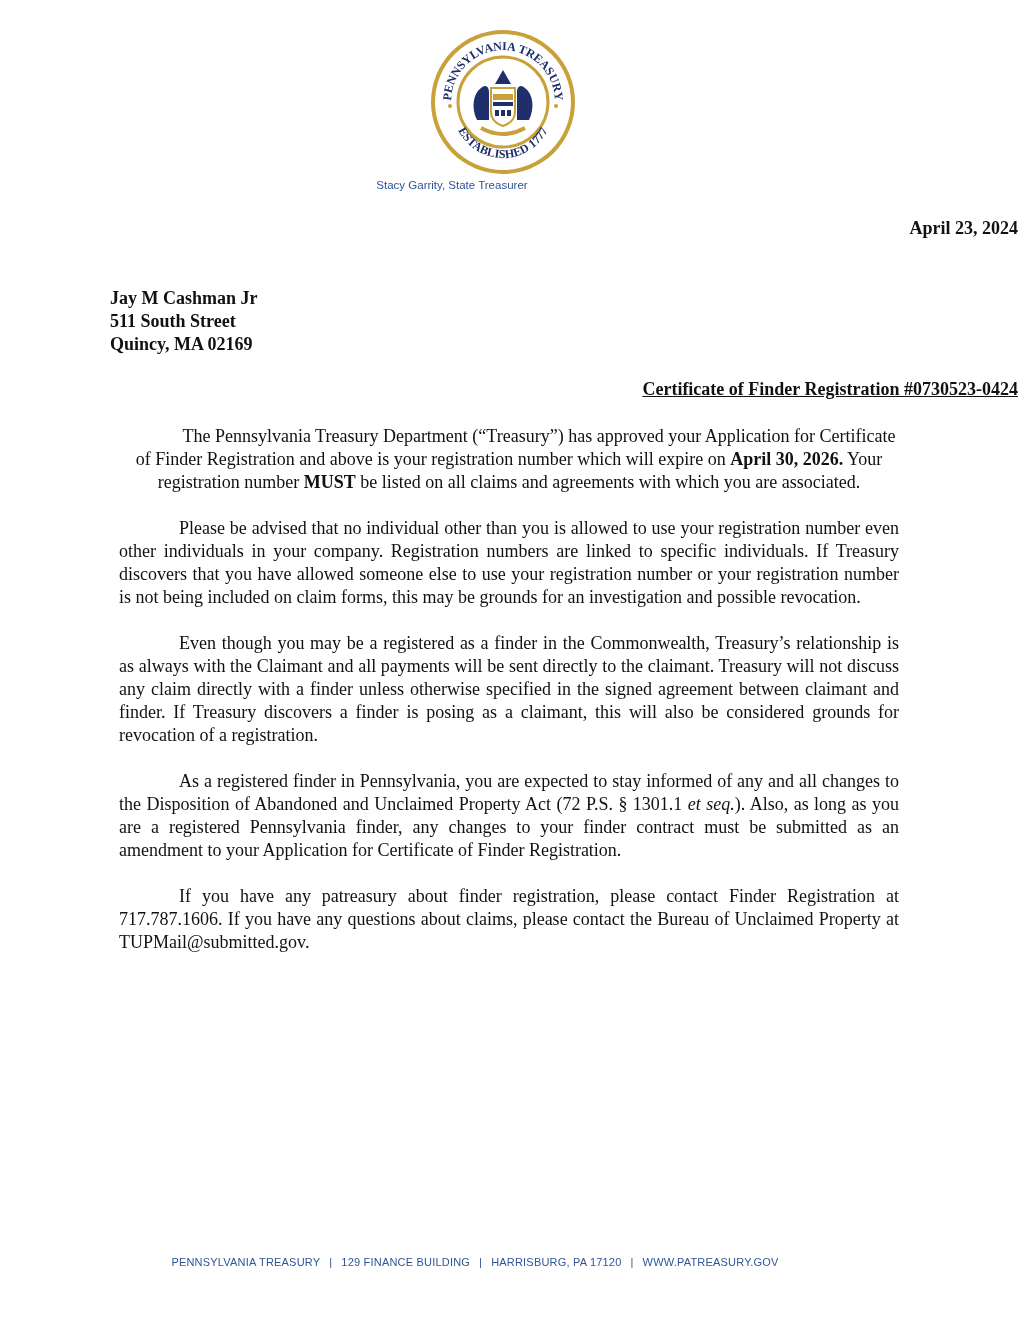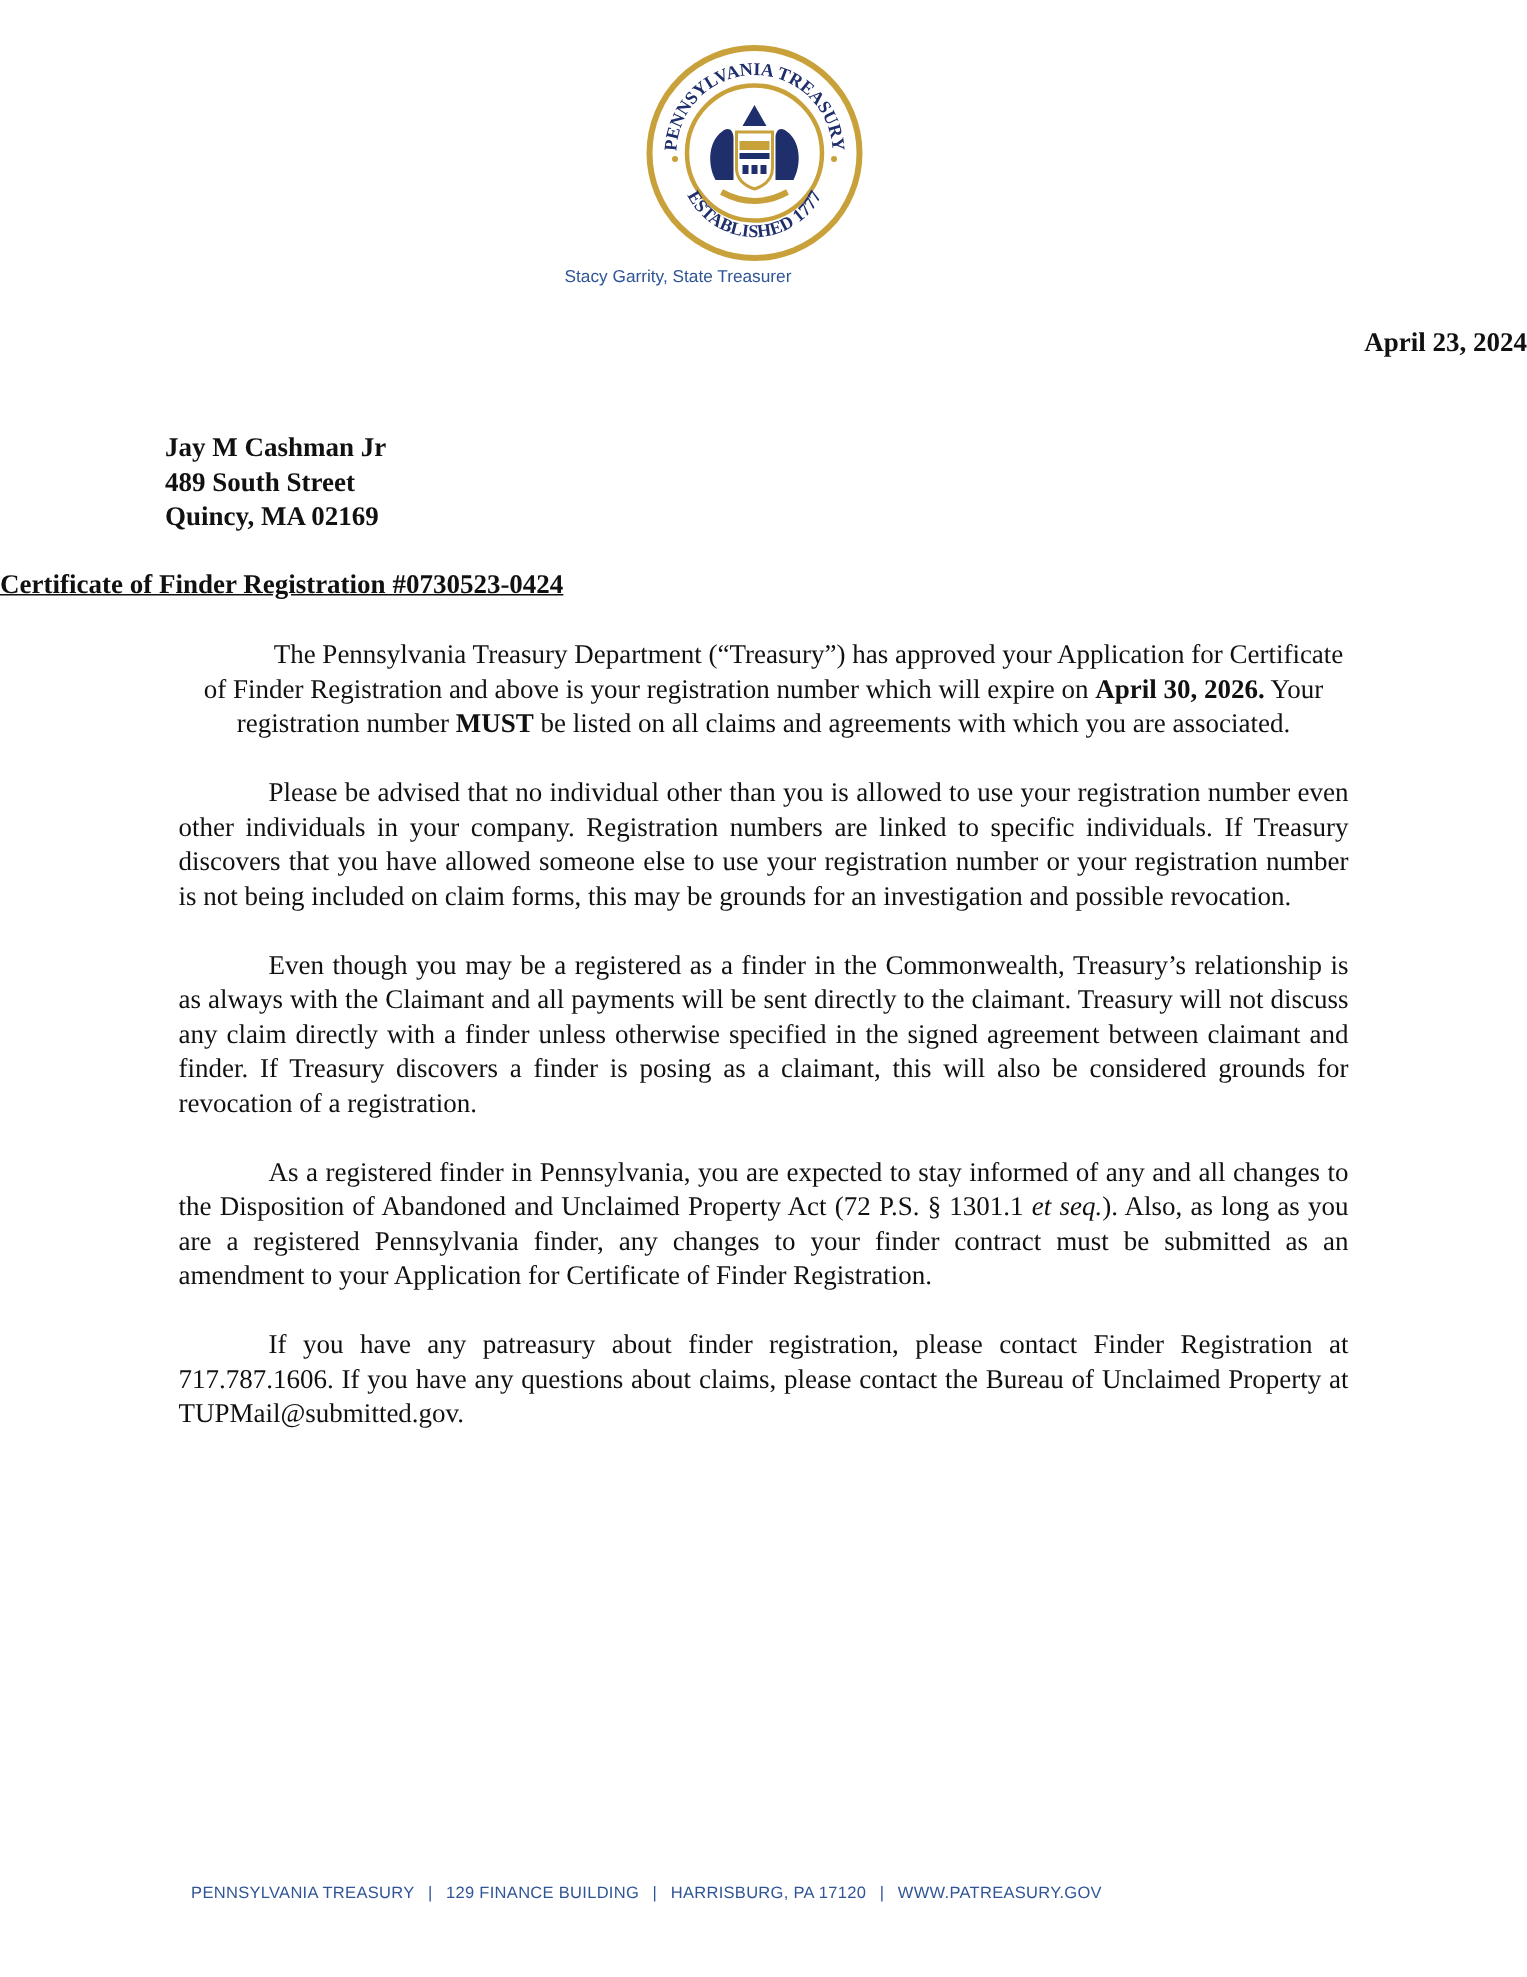--- a/index.html
+++ b/index.html
@@ -1,25 +1,25 @@
 <!DOCTYPE html>
 <html><head>
 <meta charset="utf-8">
 <style>
   html, body { margin: 0; padding: 0; background: #ffffff; }
   body { width: 1018px; height: 1318px; position: relative; overflow: hidden; font-family: "Liberation Serif", serif; color: #111; }
   .seal { position: absolute; left: 429px; top: 28px; width: 148px; height: 148px; }
   .treasurer { position: absolute; left: 0; width: 904px; top: 179px; text-align: center; font-family: "Liberation Sans", sans-serif; font-size: 11.5px; color: #2f5597; }
   .date { position: absolute; left: 0; width: 1018px; top: 218px; text-align: right; font-weight: bold; font-size: 18px; }
   .address { position: absolute; left: 110px; top: 287px; font-weight: bold; font-size: 18px; line-height: 23px; }
-  .title { position: absolute; left: 0; width: 1018px; top: 379px; text-align: left; font-weight: bold; font-size: 18px; text-decoration: underline; }
+  .title { position: absolute; left: 0; width: 1018px; top: 379px; text-align: right; font-weight: bold; font-size: 18px; text-decoration: underline; }
   .body { position: absolute; left: 119px; width: 780px; top: 425px; font-size: 18px; line-height: 23px; }
   .body p { margin: 0 0 23px 0; text-indent: 60px; text-align: justify; }
   .body p.nj { text-align: center; }
-  .footer { position: absolute; left: 0; width: 862px; top: 1256px; text-align: center; font-family: "Liberation Sans", sans-serif; font-size: 11px; color: #2f5597; letter-spacing: 0.2px; }
+  .footer { position: absolute; left: 0; width: 862px; top: 1256px; text-align: center; font-family: "Liberation Sans", sans-serif; font-size: 11px; color: #2f5597; letter-spacing: 0.2px; padding-left: 44px; }
   .footer .sep { margin: 0 9px; }
 </style>
 </head>
 <body>
 
 <svg class="seal" viewBox="0 0 148 148">
   <defs>
     <path id="arcTop" d="M 22,74 A 52,52 0 0 1 126,74"></path>
     <path id="arcBot" d="M 24,80 A 50,50 0 0 0 124,80"></path>
   </defs>
@@ -47,21 +47,21 @@
     <path d="M52 100 Q74 112 96 100" fill="none" stroke="#c9a13a" stroke-width="4"></path>
   </g>
 </svg>
 
 <div class="treasurer">Stacy Garrity, State Treasurer</div>
 
 <div class="date">April 23, 2024</div>
 
 <div class="address">
   <div>Jay M Cashman Jr</div>
-  <div>489 South Street</div>
+  <div>511 South Street</div>
   <div>Quincy, MA 02169</div>
 </div>
 
 <div class="title">Certificate of Finder Registration #0730523-0424</div>
 
 <div class="body">
   <p class="nj"><span>The Pennsylvania Treasury Department (“Treasury”) has approved your Application for Certificate of Finder Registration and above is your registration number which will expire on </span><b>April 30, 2026.</b><span> Your registration number </span><b>MUST</b><span> be listed on all claims and agreements with which you are associated.</span></p>
   <p>Please be advised that no individual other than you is allowed to use your registration number even other individuals in your company.  Registration numbers are linked to specific individuals.  If Treasury discovers that you have allowed someone else to use your registration number or your registration number is not being included on claim forms, this may be grounds for an investigation and possible revocation.</p>
   <p>Even though you may be a registered as a finder in the Commonwealth, Treasury’s relationship is as always with the Claimant and all payments will be sent directly to the claimant. Treasury will not discuss any claim directly with a finder unless otherwise specified in the signed agreement between claimant and finder.  If Treasury discovers a finder is posing as a claimant, this will also be considered grounds for revocation of a registration.</p>
   <p><span>As a registered finder in Pennsylvania, you are expected to stay informed of any and all changes to the Disposition of Abandoned and Unclaimed Property Act (72 P.S. § 1301.1 </span><i>et seq.</i><span>). Also, as long as you are a registered Pennsylvania finder, any changes to your finder contract must be submitted as an amendment to your Application for Certificate of Finder Registration.</span></p>

